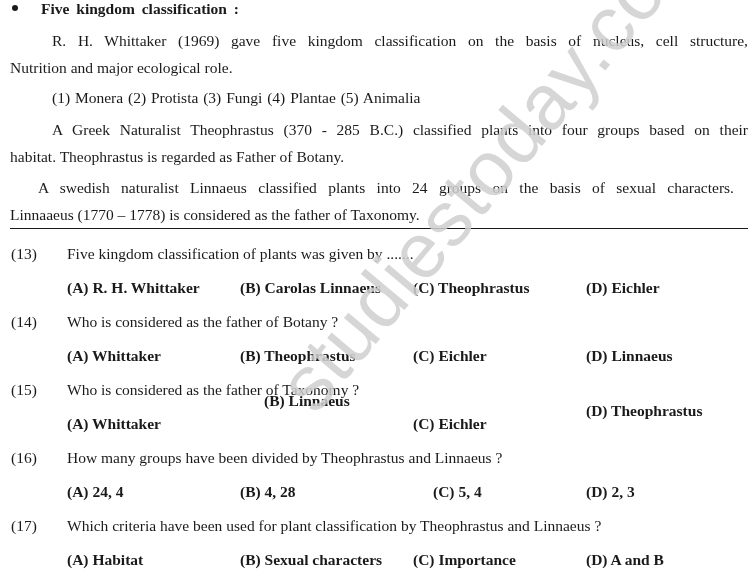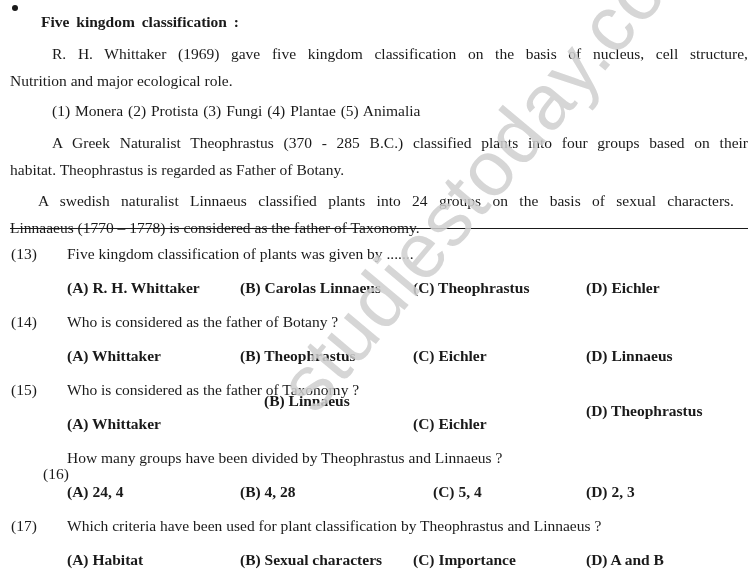--- a/index.html
+++ b/index.html
@@ -13,21 +13,20 @@
     position: relative;
     overflow: hidden;
     font-family: "Liberation Serif", "DejaVu Serif", serif;
     color: #1a1a1a;
     font-size: 15.5px;
   }
   .line {
     position: absolute;
     white-space: nowrap;
     line-height: 18px;
-    margin-top: 13px;
   }
   .justify {
     text-align: justify;
     text-align-last: justify;
     white-space: normal;
   }
   .bullet {
     position: absolute;
     left: 12px;
     top: 5px;
@@ -131,21 +130,21 @@
   <div>
     <div class="qnum" style="top:381px;">(15)</div>
     <div class="qtext" style="top:381px;">Who is considered as the father of Taxonomy ?</div>
     <div class="opt oA" style="top:415px;">(A) Whittaker</div>
     <div class="opt oB" style="top:392px;margin-left:24px;">(B) Linnaeus</div>
     <div class="opt oC" style="top:415px;">(C) Eichler</div>
     <div class="opt oD" style="top:402px;text-align:right;">(D) Theophrastus</div>
   </div>
 
   <div>
-    <div class="qnum" style="top:465px;margin-left:32px;">(16)</div>
+    <div class="qnum" style="top:449px;">(16)</div>
     <div class="qtext" style="top:449px;">How many groups have been divided by Theophrastus and Linnaeus ?</div>
     <div class="opt oA" style="top:483px;">(A) 24, 4</div>
     <div class="opt oB" style="top:483px;">(B) 4, 28</div>
     <div class="opt oC" style="top:483px;margin-left:20px;">(C) 5, 4</div>
     <div class="opt oD" style="top:483px;">(D) 2, 3</div>
   </div>
 
   <div>
     <div class="qnum" style="top:517px;text-align:center;">(17)</div>
     <div class="qtext" style="top:517px;">Which criteria have been used for plant classification by Theophrastus and Linnaeus ?</div>

